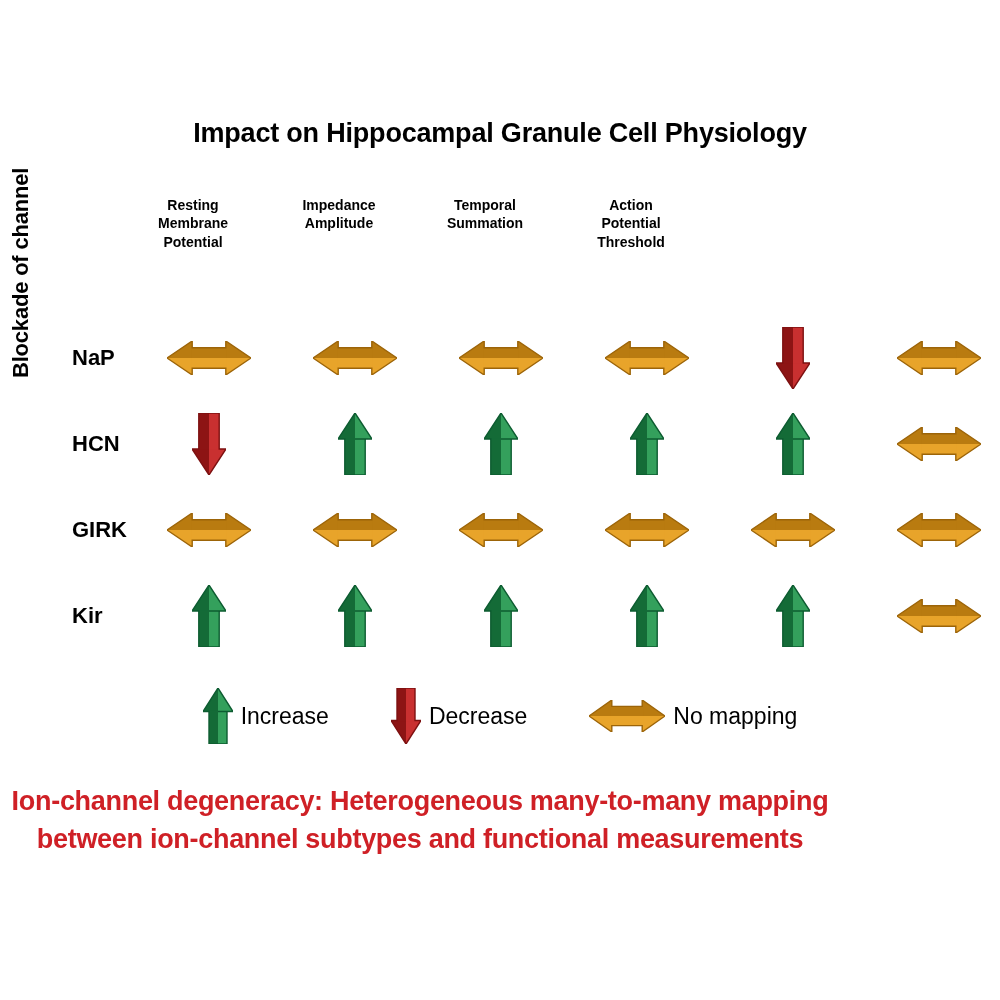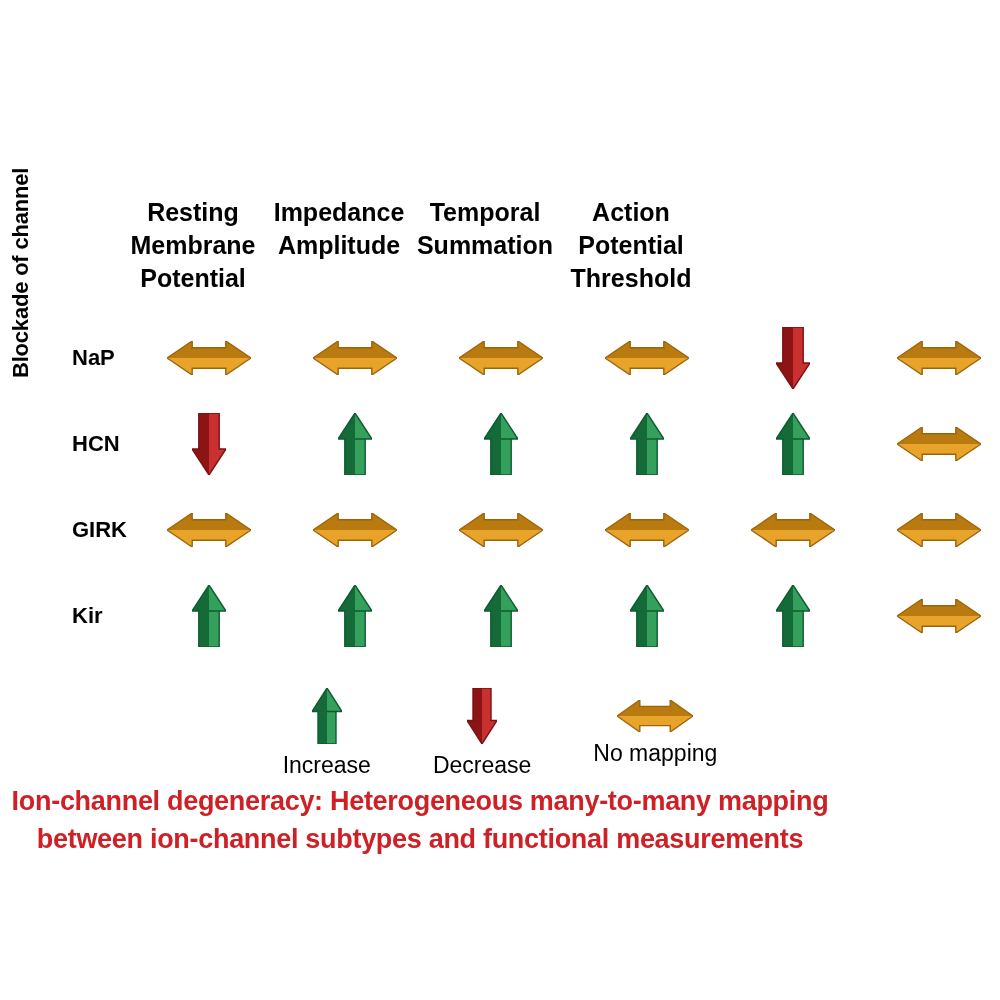--- a/index.html
+++ b/index.html
@@ -32,21 +32,21 @@
   .col-headers {
     position: absolute;
     top: 196px;
     left: 120px;
     width: 880px;
     display: flex;
   }
   .col-header {
     width: 146px;
     text-align: center;
-    font-size: 25px;
+    font-size: 14px;
     font-weight: bold;
     line-height: 1.32;
   }
   .ylabel {
     position: absolute;
     left: 8px;
     top: 330px;
     width: 330px;
     transform: rotate(-90deg);
     transform-origin: 24px 24px;
@@ -87,21 +87,20 @@
     width: 1000px;
     display: flex;
     align-items: center;
     justify-content: center;
     gap: 14px;
   }
   .legend-item {
     display: flex;
     align-items: center;
     gap: 8px;
-    flex-direction: column;
   }
   .legend-item .lg-label {
     font-size: 23px;
     font-weight: normal;
   }
   .legend-gap {
     width: 34px;
   }
   .caption {
     position: absolute;
@@ -115,20 +114,21 @@
     line-height: 1.42;
     letter-spacing: -0.3px;
   }
   svg { display: block; }
 </style>
 </head>
 <body>
 
 <div class="figure">
 
+  <div class="title">Impact on Hippocampal Granule Cell Physiology</div>
 
   <div class="col-headers">
     <div class="col-header">Resting<br>Membrane<br>Potential</div>
     <div class="col-header">Impedance<br>Amplitude</div>
     <div class="col-header">Temporal<br>Summation</div>
     <div class="col-header">Action<br>Potential<br>Threshold</div>
   </div>
 
   <div class="ylabel">Blockade of channel</div>
 

